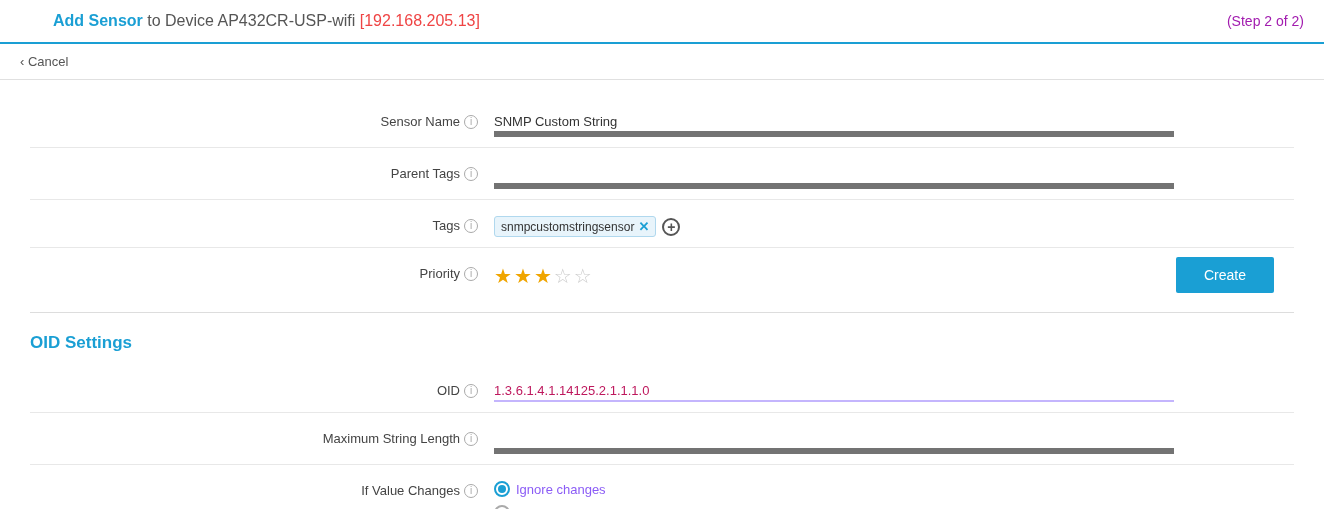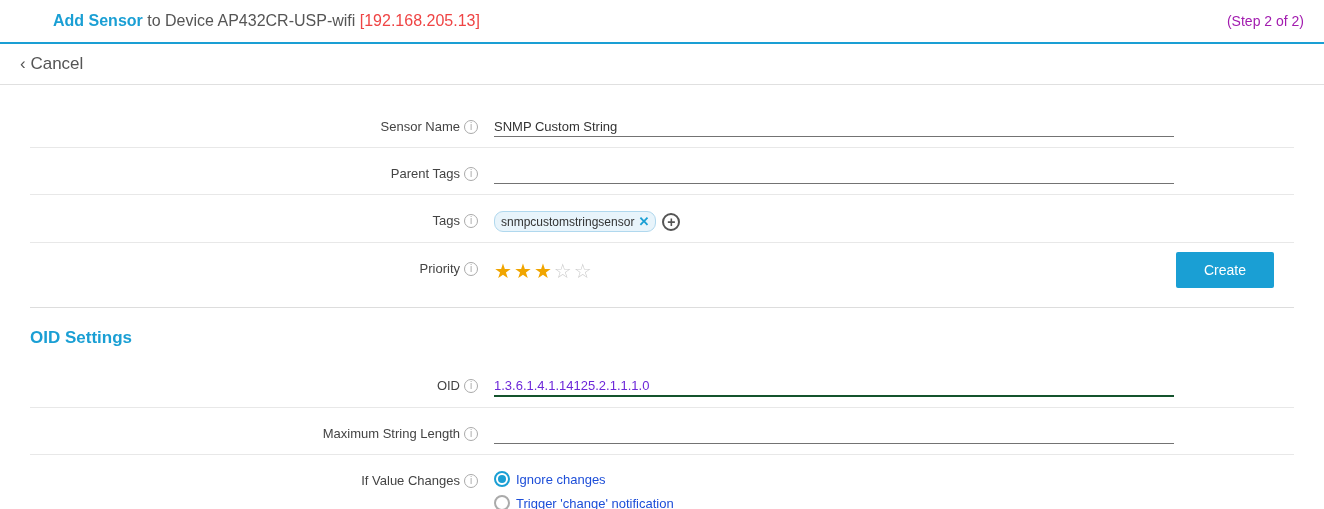--- a/index.html
+++ b/index.html
@@ -34,21 +34,21 @@
     .header-step {
       color: #a21caf;
       font-size: 14px;
     }
     .cancel-bar {
       padding: 10px 20px;
       border-bottom: 1px solid #e0e0e0;
     }
     .cancel-link {
       color: #555;
-      font-size: 17px;
+      font-size: 13px;
       cursor: pointer;
       text-decoration: none;
     }
     .section {
       padding: 20px 30px 10px 30px;
     }
     .section-title {
       color: #1a9fd4;
       font-size: 17px;
       font-weight: bold;
@@ -91,39 +91,39 @@
     }
     .form-control-area {
       flex: 1;
       padding-left: 4px;
       padding-top: 2px;
     }
     .text-input {
       width: 100%;
       max-width: 680px;
       border: none;
-      border-bottom: 1px solid #737373;
+      border-bottom: 6px solid #737373;
       outline: none;
       font-size: 13px;
       color: #333;
       padding: 2px 0;
       background: transparent;
     }
     .tags-container {
       display: flex;
       align-items: center;
       gap: 6px;
       flex-wrap: wrap;
     }
     .tag-item {
       display: inline-flex;
       align-items: center;
       background: #e8f4fb;
       border: 1px solid #b0d8ee;
-      border-radius: 9px;
+      border-radius: 3px;
       padding: 2px 6px;
       font-size: 12px;
       color: #333;
       gap: 4px;
     }
     .tag-remove {
       color: #1a9fd4;
       cursor: pointer;
       font-size: 13px;
       font-weight: bold;
@@ -154,38 +154,38 @@
     .star.empty { color: #ccc; }
     .divider {
       border: none;
       border-top: 1px solid #ddd;
       margin: 0 30px;
     }
     .oid-input {
       width: 100%;
       max-width: 680px;
       border: none;
-      border-bottom: 2px solid #14532d;
+      border-bottom: 2px solid #c4b5fd;
       outline: none;
       font-size: 13px;
-      color: #6d28d9;
+      color: #be185d;
       padding: 2px 0;
       background: transparent;
     }
     .radio-group {
       display: flex;
       flex-direction: column;
       gap: 8px;
     }
     .radio-item {
       display: flex;
       align-items: center;
       gap: 6px;
       font-size: 13px;
-      color: #1d4ed8;
+      color: #8b5cf6;
       cursor: pointer;
     }
     .radio-circle {
       width: 16px;
       height: 16px;
       border-radius: 50%;
       border: 2px solid #1a9fd4;
       display: flex;
       align-items: center;
       justify-content: center;

